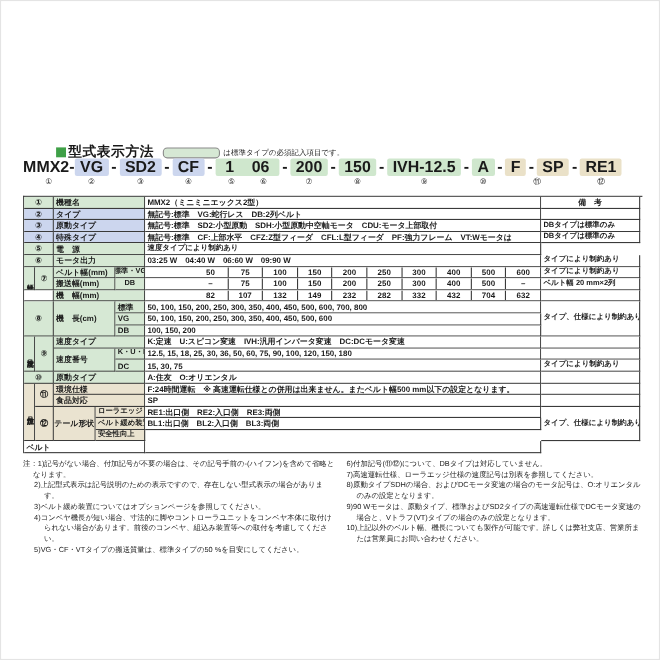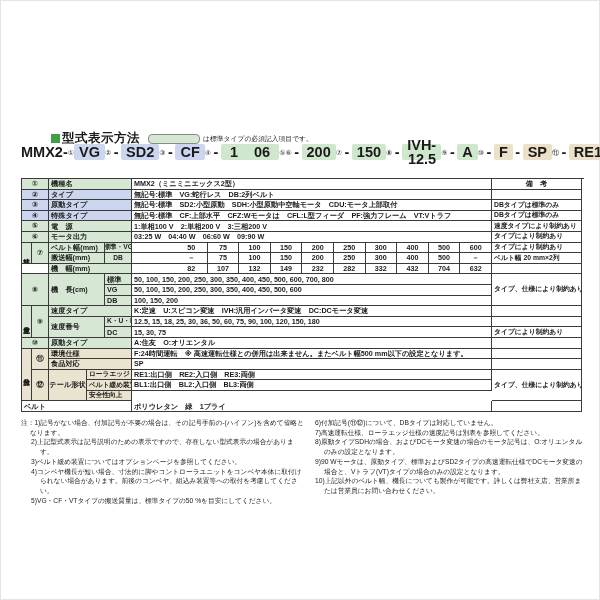--- a/index.html
+++ b/index.html
@@ -13,21 +13,21 @@
   
   .sec-head{position:absolute;left:20px;top:129px;display:flex;align-items:center;margin-left:30px;}
   .sq{width:9px;height:9px;background:#3fa047;display:inline-block;margin-right:2px;}
   .sec-title{font-size:12.5px;font-weight:bold;letter-spacing:0.5px;}
   .legend{display:flex;align-items:center;margin-left:8px;}
   .pill{width:50px;height:8px;background:#d6e8d4;border:1px solid #8a8a8a;border-radius:4px;margin-right:3px;}
   .legend-txt{font-size:6.8px;color:#222;}
 
   
   .code{position:absolute;left:20px;top:143px;display:flex;align-items:flex-start;width:566px;}
-  .unit{display:flex;flex-direction:row;align-items:center;text-align:right;}
+  .unit{display:flex;flex-direction:column;align-items:center;text-align:right;}
   .box{display:flex;align-items:center;justify-content:center;height:16px;padding:0 5px;
        border-radius:2px;font-size:14.5px;font-weight:bold;line-height:1;}
   .bg-blue{background:#ccd6ee;} .bg-green{background:#cfe7cd;} .bg-tan{background:#eae1c8;}
   .hyph{font-size:14.5px;font-weight:bold;height:16px;display:flex;align-items:center;padding:0 2.5px;}
   .ptxt{font-size:14.5px;font-weight:bold;height:16px;display:flex;align-items:center;}
   .unum{font-size:7px;margin-top:1.5px;color:#222;line-height:1;}
   .duo{display:flex;gap:16px;padding:0 9px;}
   .duonums{display:flex;width:100%;justify-content:space-around;}
   .grp{display:flex;}
 
@@ -156,26 +156,25 @@
     <div class="c">無記号:標準　VG:蛇行レス　DB:2列ベルト</div>
     <div class="c rem"></div>
 
     <div class="c ctr b num cs2">③</div>
     <div class="c b cs3">原動タイプ</div>
     <div class="c">無記号:標準　SD2:小型原動　SDH:小型原動中空軸モータ　CDU:モータ上部取付</div>
     <div class="c rem">DBタイプは標準のみ</div>
 
     <div class="c ctr b num cs2">④</div>
     <div class="c b cs3">特殊タイプ</div>
-    <div class="c">無記号:標準　CF:上部水平　CFZ:Wモータは　CFL:L型フィーダ　PF:強力フレーム　VT:Vトラフ</div>
+    <div class="c">無記号:標準　CF:上部水平　CFZ:Z型フィーダ　CFL:L型フィーダ　PF:強力フレーム　VT:Wモータは</div>
     <div class="c rem">DBタイプは標準のみ</div>
 
     <div class="c ctr g num cs2">⑤</div>
     <div class="c g cs3">電　源</div>
-    <div class="c">1:単相100 V　2:単相200 V　3:三相200 V</div>
     <div class="c rem">速度タイプにより制約あり</div>
 
     <div class="c ctr g num cs2">⑥</div>
     <div class="c g cs3">モータ出力</div>
     <div class="c">03:25 W　04:40 W　06:60 W　09:90 W</div>
     <div class="c rem">タイプにより制約あり</div>
 
     <div class="c ctr g vert rs2">幅寸法</div>
     <div class="c ctr g num rs2">⑦</div>
     <div class="c g cs2">ベルト幅(mm)</div>
@@ -271,21 +270,20 @@
     <div class="c ctr t num rs3">⑫</div>
     <div class="c ctr t rs3" style="text-align:center;white-space:normal;">テール形状</div>
     <div class="c t cs2 small">ローラエッジ</div>
     <div class="c">RE1:出口側　RE2:入口側　RE3:両側</div>
     <div class="c rem rs3">タイプ、仕様により制約あり</div>
     <div class="c t cs2 small">ベルト緩め装置</div>
     <div class="c">BL1:出口側　BL2:入口側　BL3:両側</div>
     <div class="c t cs2 small">安全性向上</div>
 
     <div class="c cs5">ベルト</div>
-    <div class="c">ポリウレタン　緑　1プライ</div>
     <div class="c rem"></div>
   </div>
 
   <div class="notes">
     <div class="ncol-l">
       <div class="note">注：1)記号がない場合、付加記号が不要の場合は、その記号手前の-(ハイフン)を含めて省略となります。</div>
       <div class="note ind">2)上記型式表示は記号説明のための表示ですので、存在しない型式表示の場合があります。</div>
       <div class="note ind">3)ベルト緩め装置についてはオプションページを参照してください。</div>
       <div class="note ind">4)コンベヤ機長が短い場合、寸法的に脚やコントローラユニットをコンベヤ本体に取付けられない場合があります。前後のコンベヤ、組込み装置等への取付を考慮してください。</div>
       <div class="note ind">5)VG・CF・VTタイプの搬送質量は、標準タイプの50 %を目安にしてください。</div>

